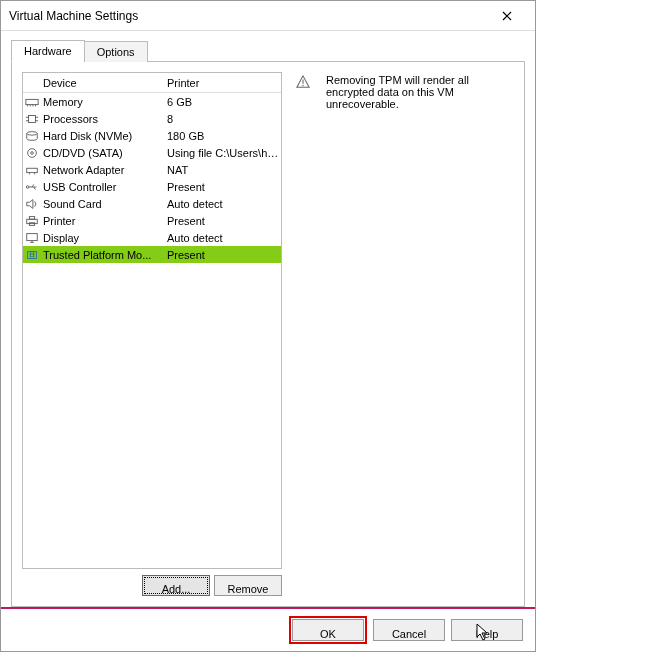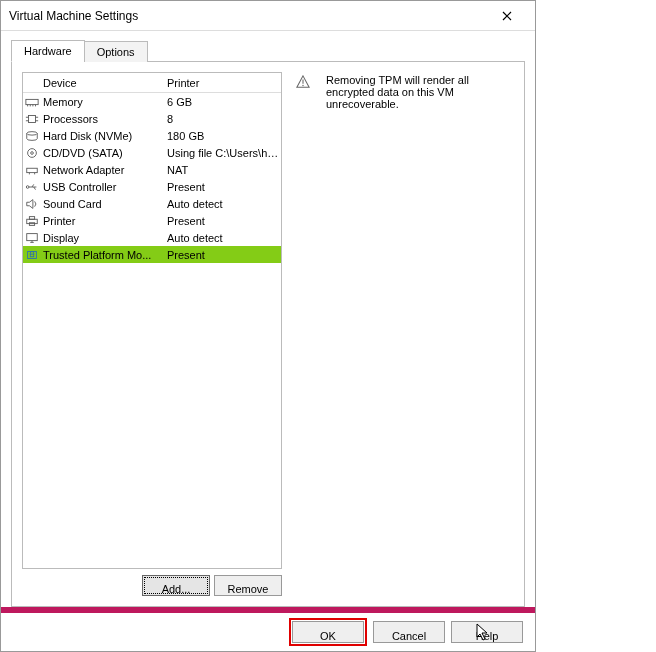--- a/index.html
+++ b/index.html
@@ -132,21 +132,21 @@
     font-size: 11px;
   }
   .warning-row svg { width: 14px; height: 14px; flex-shrink: 0; margin-top: 1px; }
   .footer {
     height: 44px;
     display: flex;
     align-items: center;
     justify-content: flex-end;
     gap: 6px;
     padding: 0 12px;
-    border-top: 6px solid #be185d;
+    border-top: 2px solid #be185d;
   }
   .footer .btn { min-width: 72px; height: 22px; }
   .ok-highlight {
     position: relative;
     border: 2px solid #e00000;
     padding: 1px;
     display: inline-flex;
   }
   .ok-highlight .btn { margin: 0; }
   .cursor-overlay {

